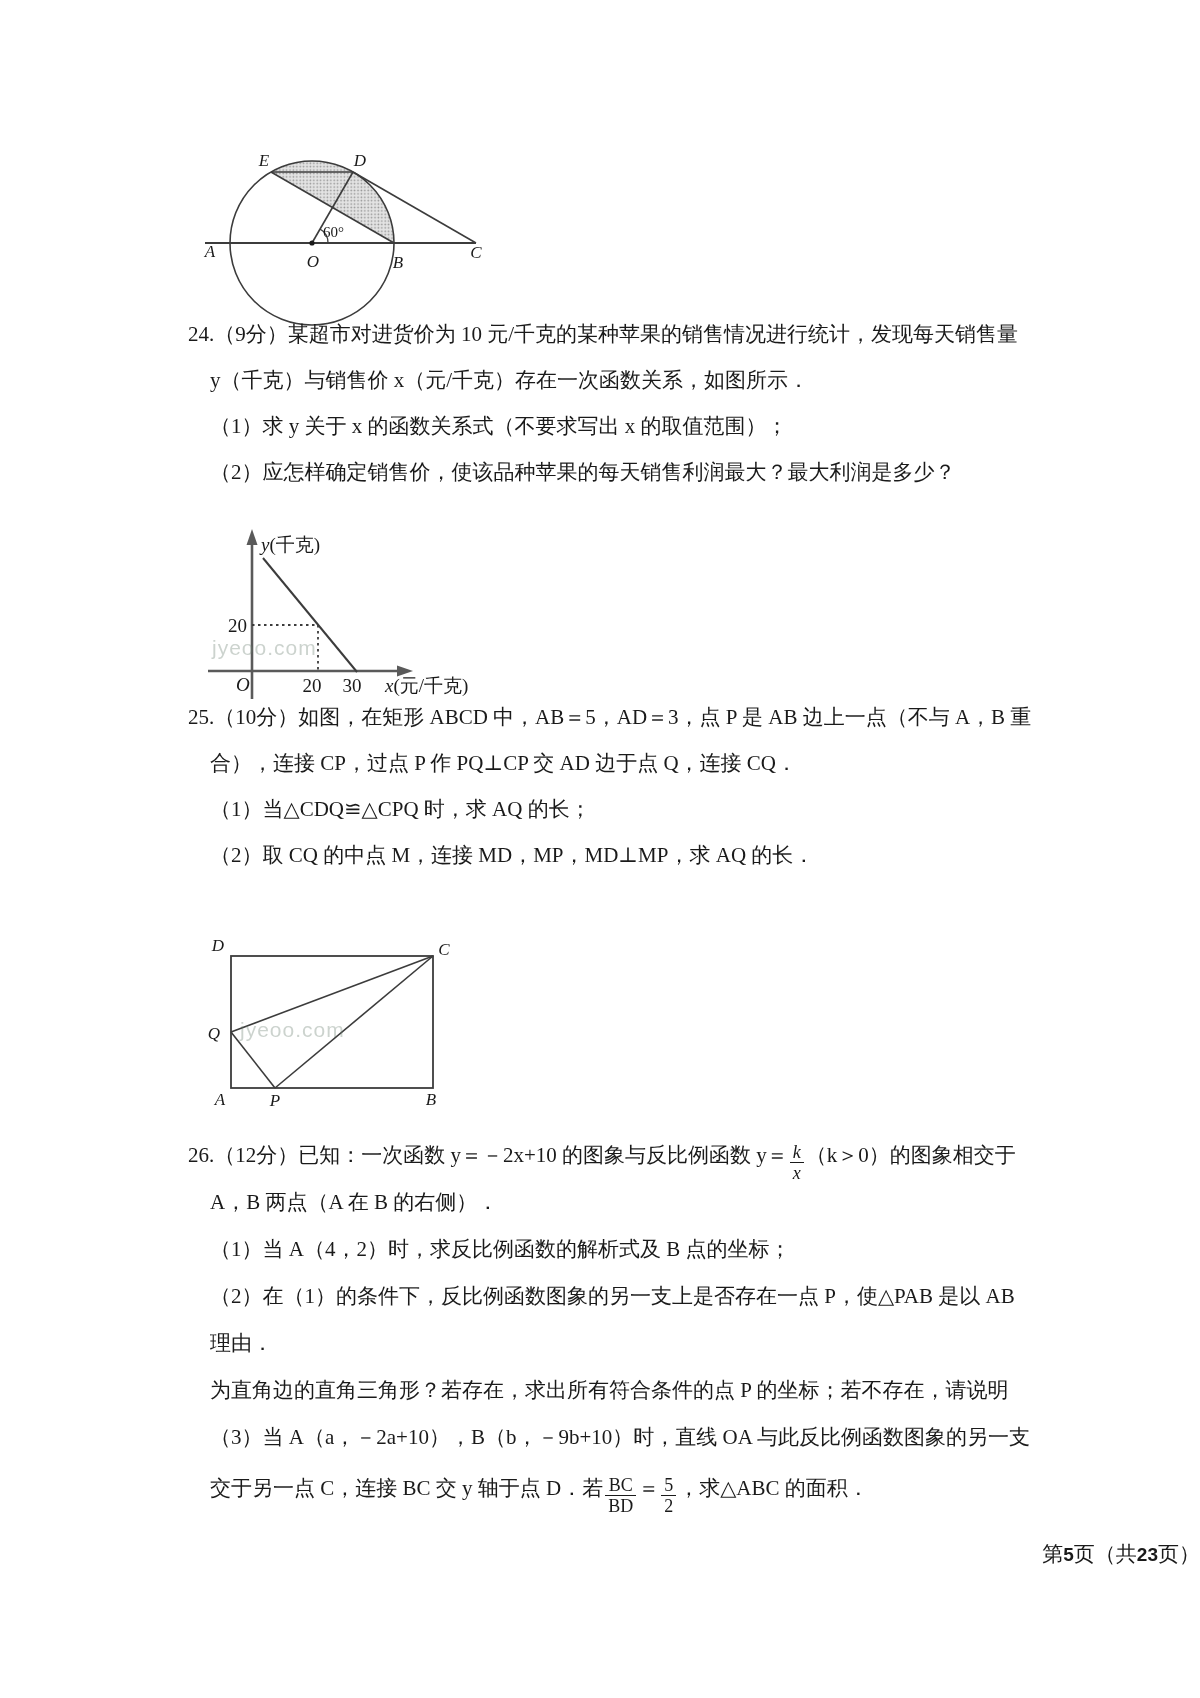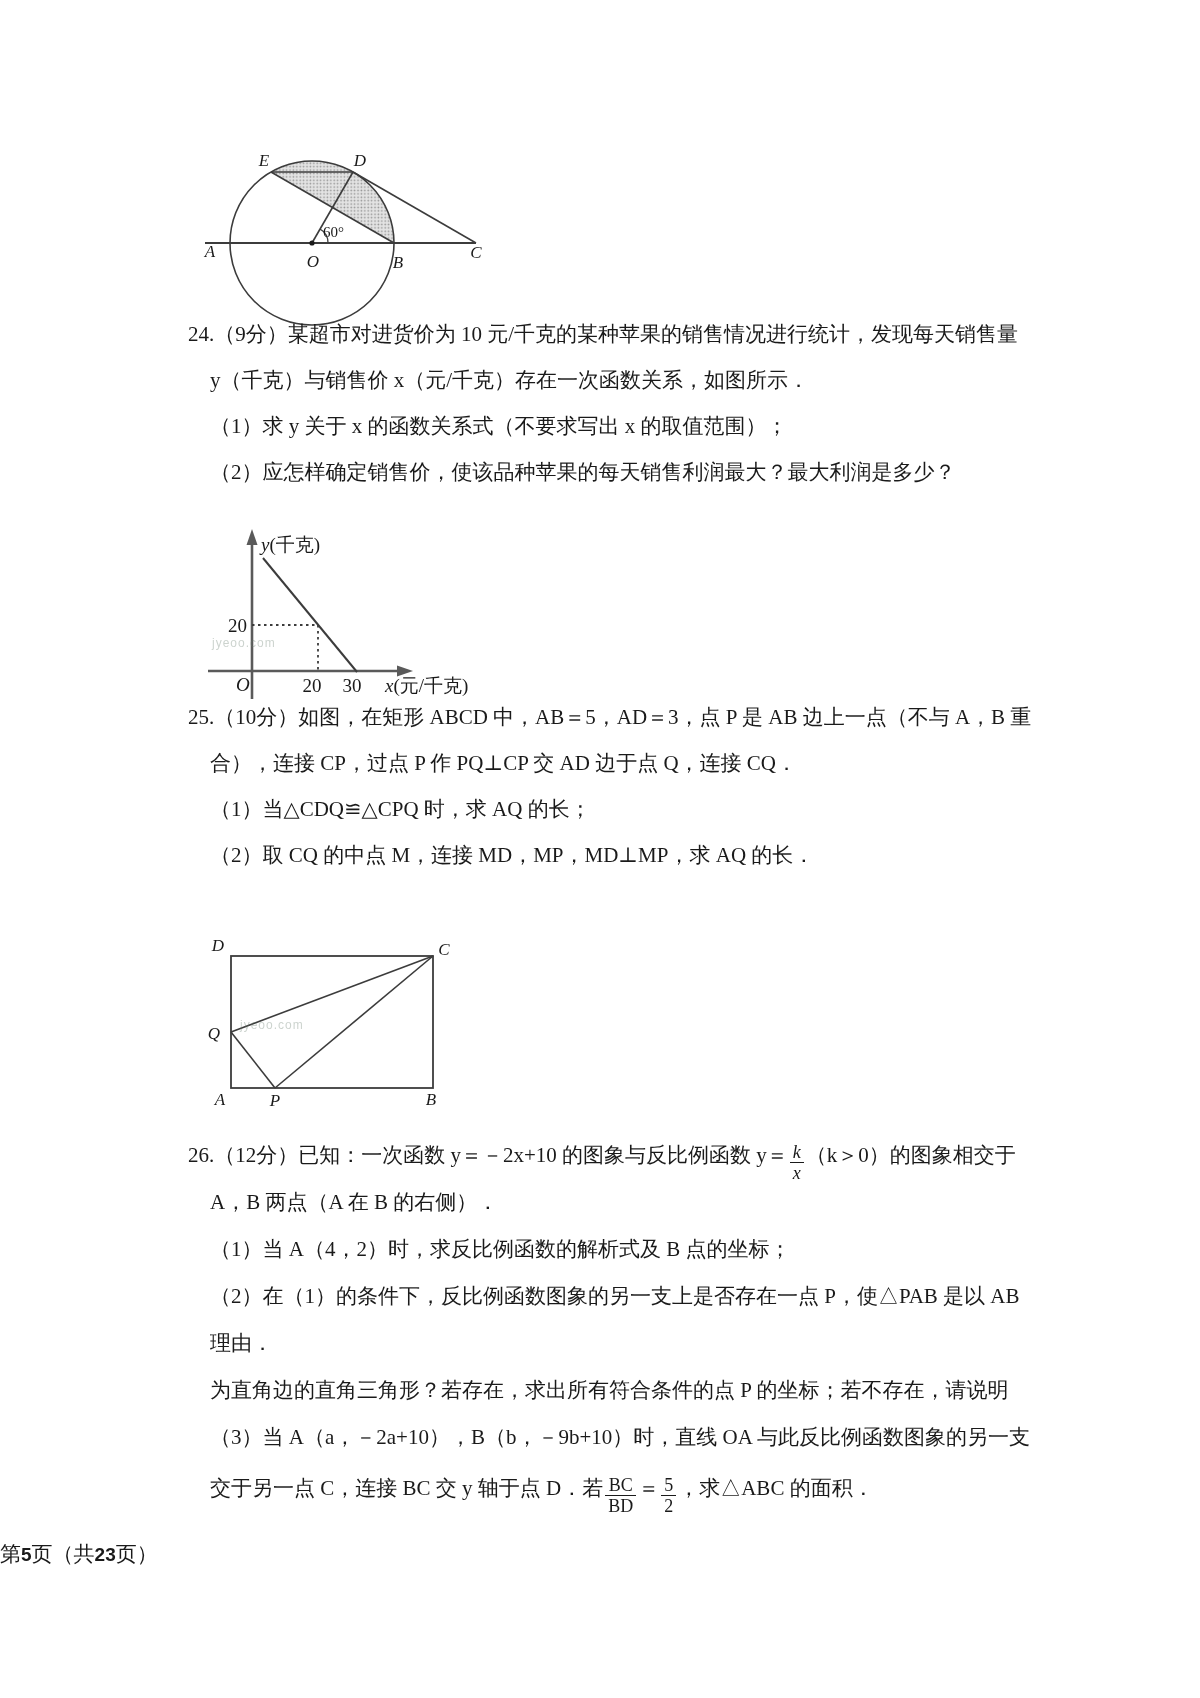--- a/index.html
+++ b/index.html
@@ -2,31 +2,31 @@
 <html><head>
 <meta charset="utf-8">
 <style>
   html,body{margin:0;padding:0;background:#ffffff;}
   .page{
     position:relative;width:1200px;height:1698px;background:#ffffff;overflow:hidden;
     font-family:"Liberation Serif","DejaVu Serif",serif;color:#1a1a1a;
   }
   .txtblock{position:absolute;left:168px;right:160px;margin-left:20px;}
   .ln{line-height:46px;height:46px;font-size:21px;white-space:nowrap;}
-  .ln26{line-height:47px;height:47px;font-size:21px;white-space:nowrap;font-family:Liberation Serif, serif;}
+  .ln26{line-height:47px;height:47px;font-size:21px;white-space:nowrap;}
   .ind{padding-left:22px;}
   svg text{font-family:"Liberation Serif","DejaVu Serif",serif;}
   .lbl{font-style:italic;font-size:17px;fill:#1a1a1a;}
   .axlbl{font-size:19px;fill:#1a1a1a;}
   .frac{display:inline-block;vertical-align:-0.95em;text-align:center;line-height:1.12;font-size:18px;padding:0 2px;}
   .frac .num{display:block;border-bottom:1.6px solid #1a1a1a;padding:0 3px;}
   .frac .den{display:block;padding:0 3px;}
   .frac.it{font-style:italic;}
-  .wm{position:absolute;font-family:"Liberation Sans",sans-serif;font-size:12px;color:rgba(110,130,115,0.35);letter-spacing:1px;}
-  .footer{position:absolute;left:0;right:0;top:1540px;text-align:left;font-size:21px;}
+  .wm{position:absolute;font-family:"Liberation Sans",sans-serif;font-size:21px;color:rgba(110,130,115,0.35);letter-spacing:1px;}
+  .footer{position:absolute;left:0;right:0;top:1540px;text-align:right;font-size:21px;}
   .footer b{font-family:"Liberation Sans",sans-serif;font-size:19px;}
 </style>
 </head>
 <body>
 
 <div class="page">
 
   <svg style="position:absolute;left:180px;top:128px;" width="320" height="214" viewBox="0 0 320 214">
     <defs>
       <pattern id="dots" width="3.4" height="3.4" patternUnits="userSpaceOnUse">

